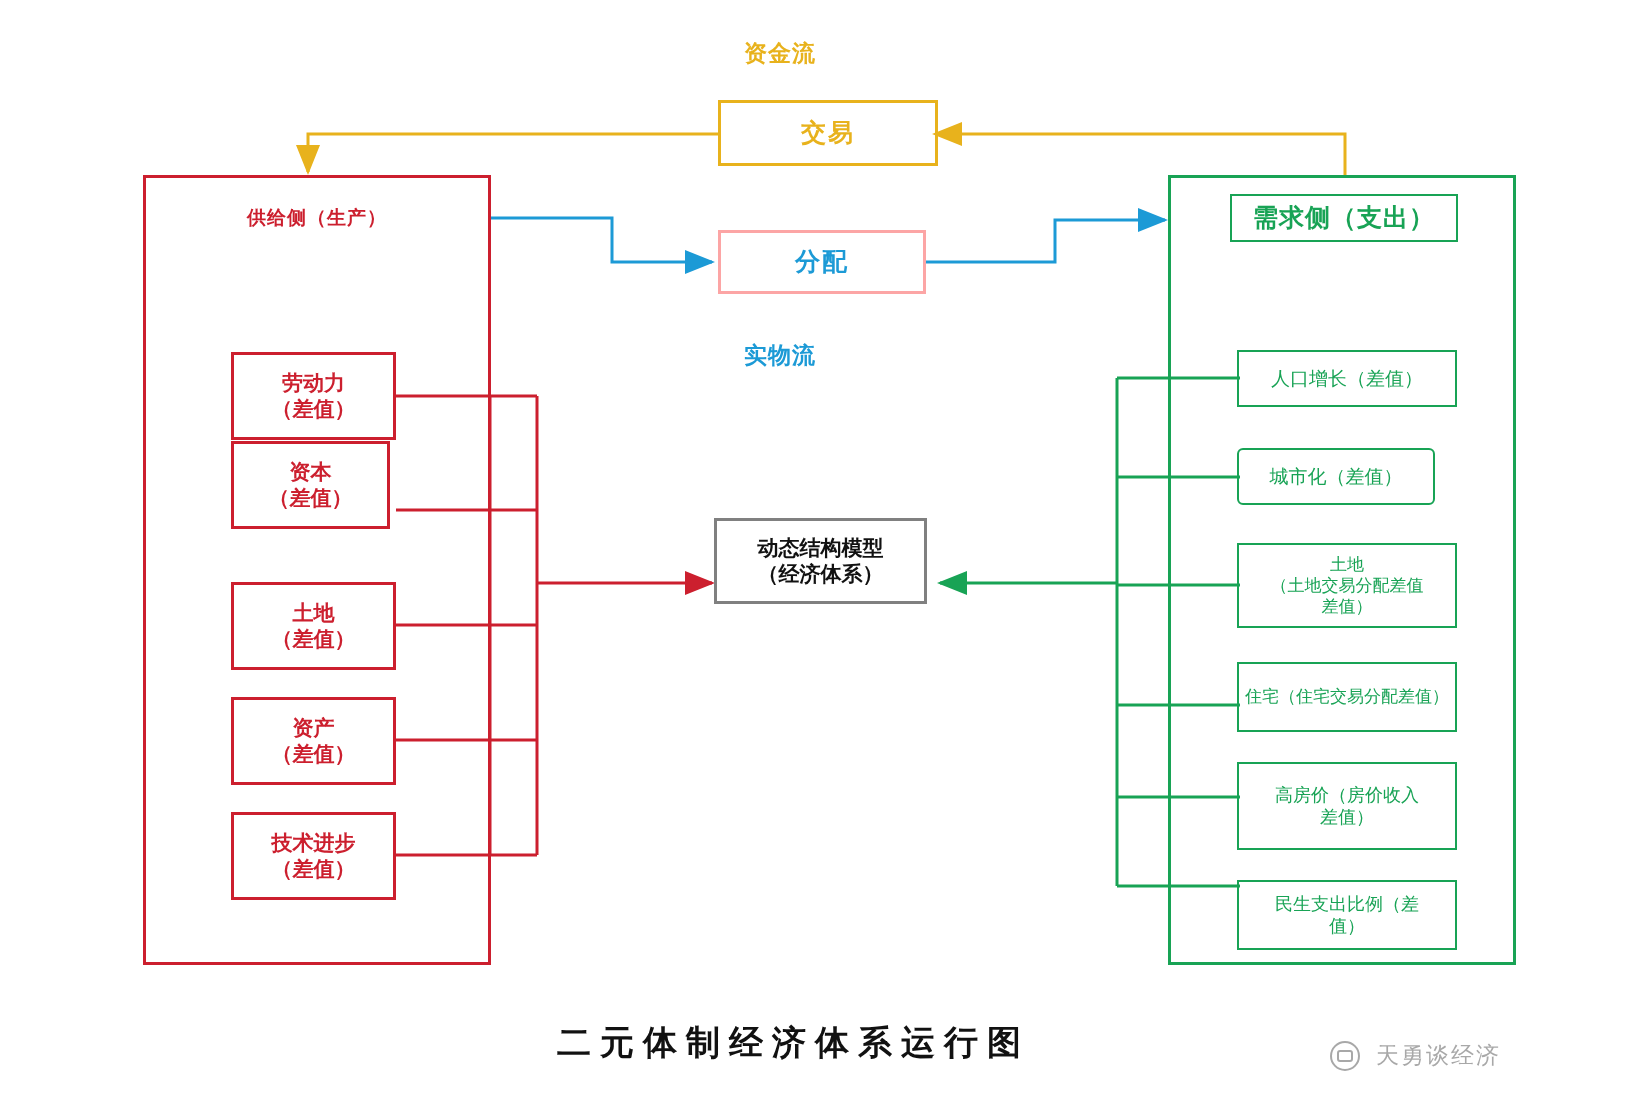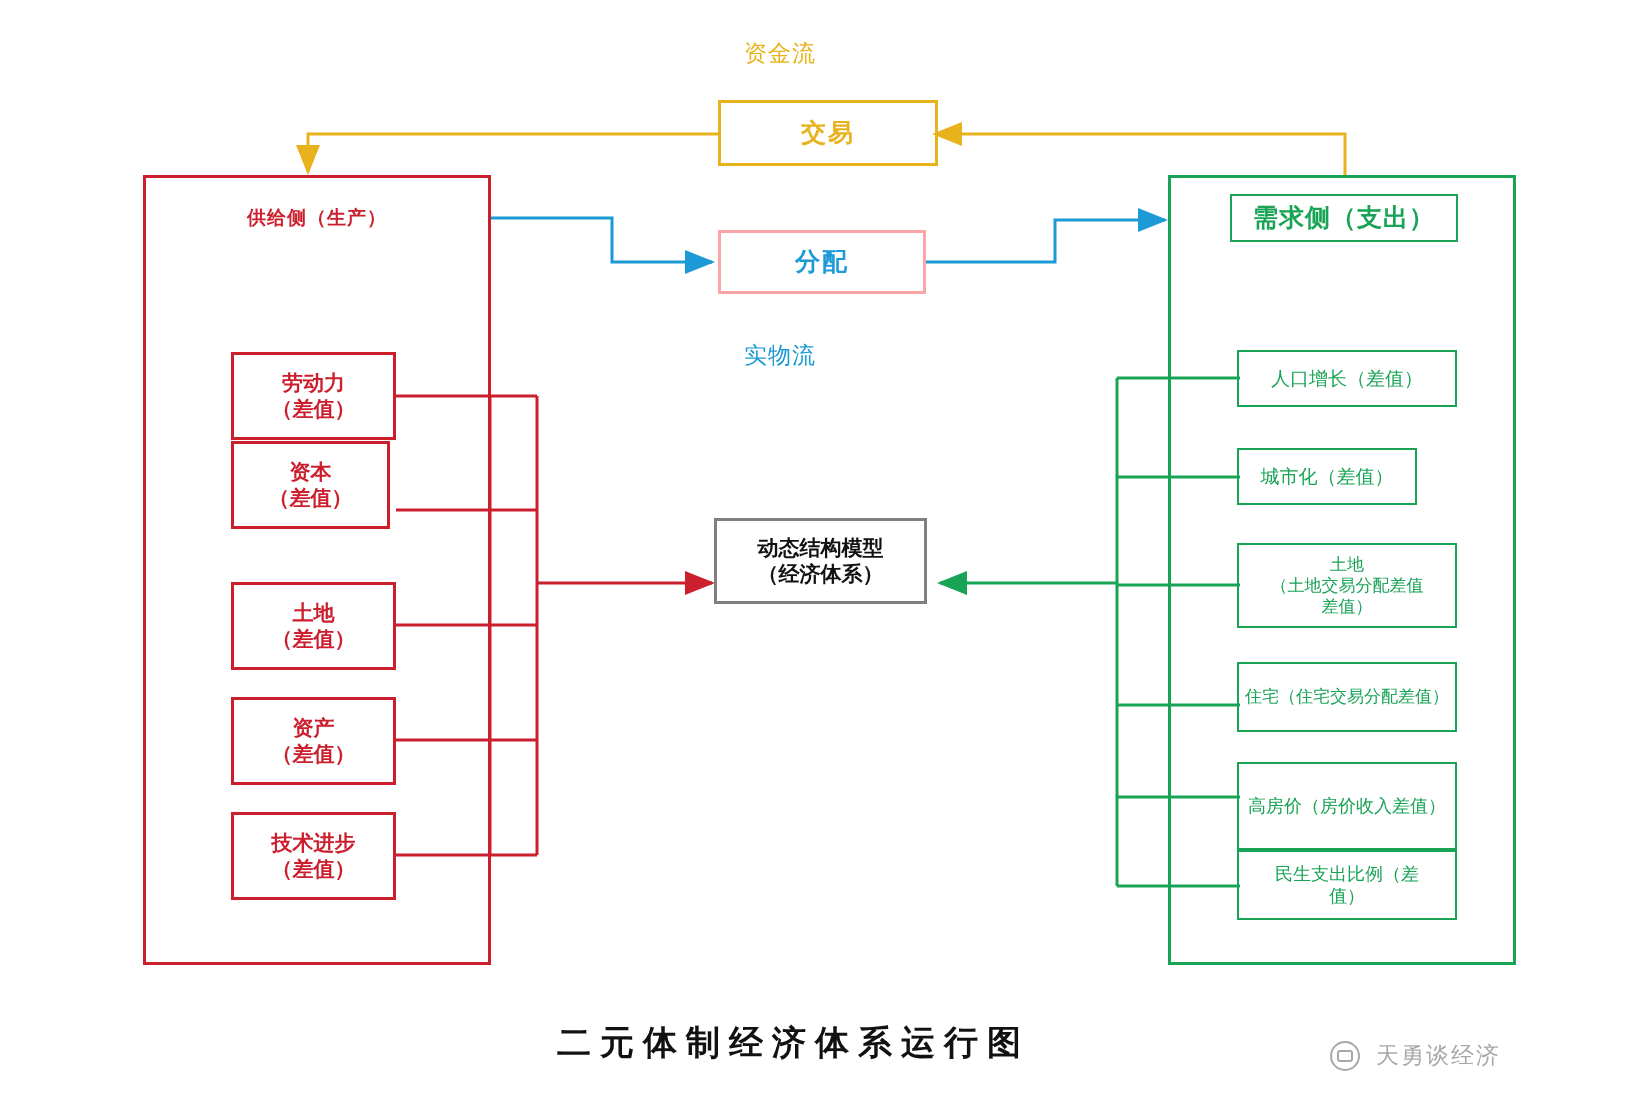--- a/index.html
+++ b/index.html
@@ -18,21 +18,21 @@
     position: absolute;
     left: 0; top: 0;
     width: 1644px;
     height: 1116px;
   }
   .abs { position: absolute; box-sizing: border-box; }
 
   
   .flow-label {
     font-size: 23px;
-    font-weight: normal;
+    font-weight: bold;
     text-align: center;
     letter-spacing: 1px;
   }
   .money-label { color: #E8B21C; }
   .phys-label  { color: #1C9AD6; }
 
   
   .box {
     display: flex;
     align-items: center;
@@ -230,41 +230,41 @@
 </div>
 
 <div class="abs demand-panel" style="left:1168px; top:175px; width:348px; height:790px;"></div>
 
 <div class="abs box demand-title" style="left:1230px; top:194px; width:228px; height:48px;">需求侧（支出）</div>
 
 <div class="abs box demand-item" style="left:1237px; top:350px; width:220px; height:57px;">
   <span>人口增长（差值）</span>
 </div>
 
-<div class="abs box demand-item" style="left:1237px; top:448px; width:180px; height:57px;">
+<div class="abs box demand-item" style="left:1237px; top:448px; width:198px; height:57px;border-radius:6px;">
   <span>城市化（差值）</span>
 </div>
 
 <div class="abs box demand-item" style="left:1237px; top:543px; width:220px; height:85px; flex-direction:column; font-size:17px;">
   <span>土地</span>
   <span>（土地交易分配差值</span>
   <span>差值）</span>
 </div>
 
 <div class="abs box demand-item" style="left:1237px; top:662px; width:220px; height:70px; flex-direction:row; font-size:17px;">
   <span>住宅</span>
   <span>（住宅交易分配差值）</span>
 </div>
 
-<div class="abs box demand-item" style="left:1237px; top:762px; width:220px; height:88px; flex-direction:row; font-size:18px;">
+<div class="abs box demand-item" style="left:1237px; top:762px; width:220px; height:88px; flex-direction:column; font-size:18px;">
   <span>高房价（房价收入</span>
   <span>差值）</span>
 </div>
 
-<div class="abs box demand-item" style="left:1237px; top:850px; width:220px; height:70px; flex-direction:column; font-size:18px;">
+<div class="abs box demand-item" style="left:1237px; top:880px; width:220px; height:70px; flex-direction:column; font-size:18px;">
   <span>民生支出比例（差</span>
   <span>值）</span>
 </div>
 
 <div class="caption" style="left:557px; top:1020px;">二元体制经济体系运行图</div>
 
 <div class="watermark" style="left:1330px; top:1040px;">
   <span class="wm-icon"></span>
   <span>天勇谈经济</span>
 </div>

